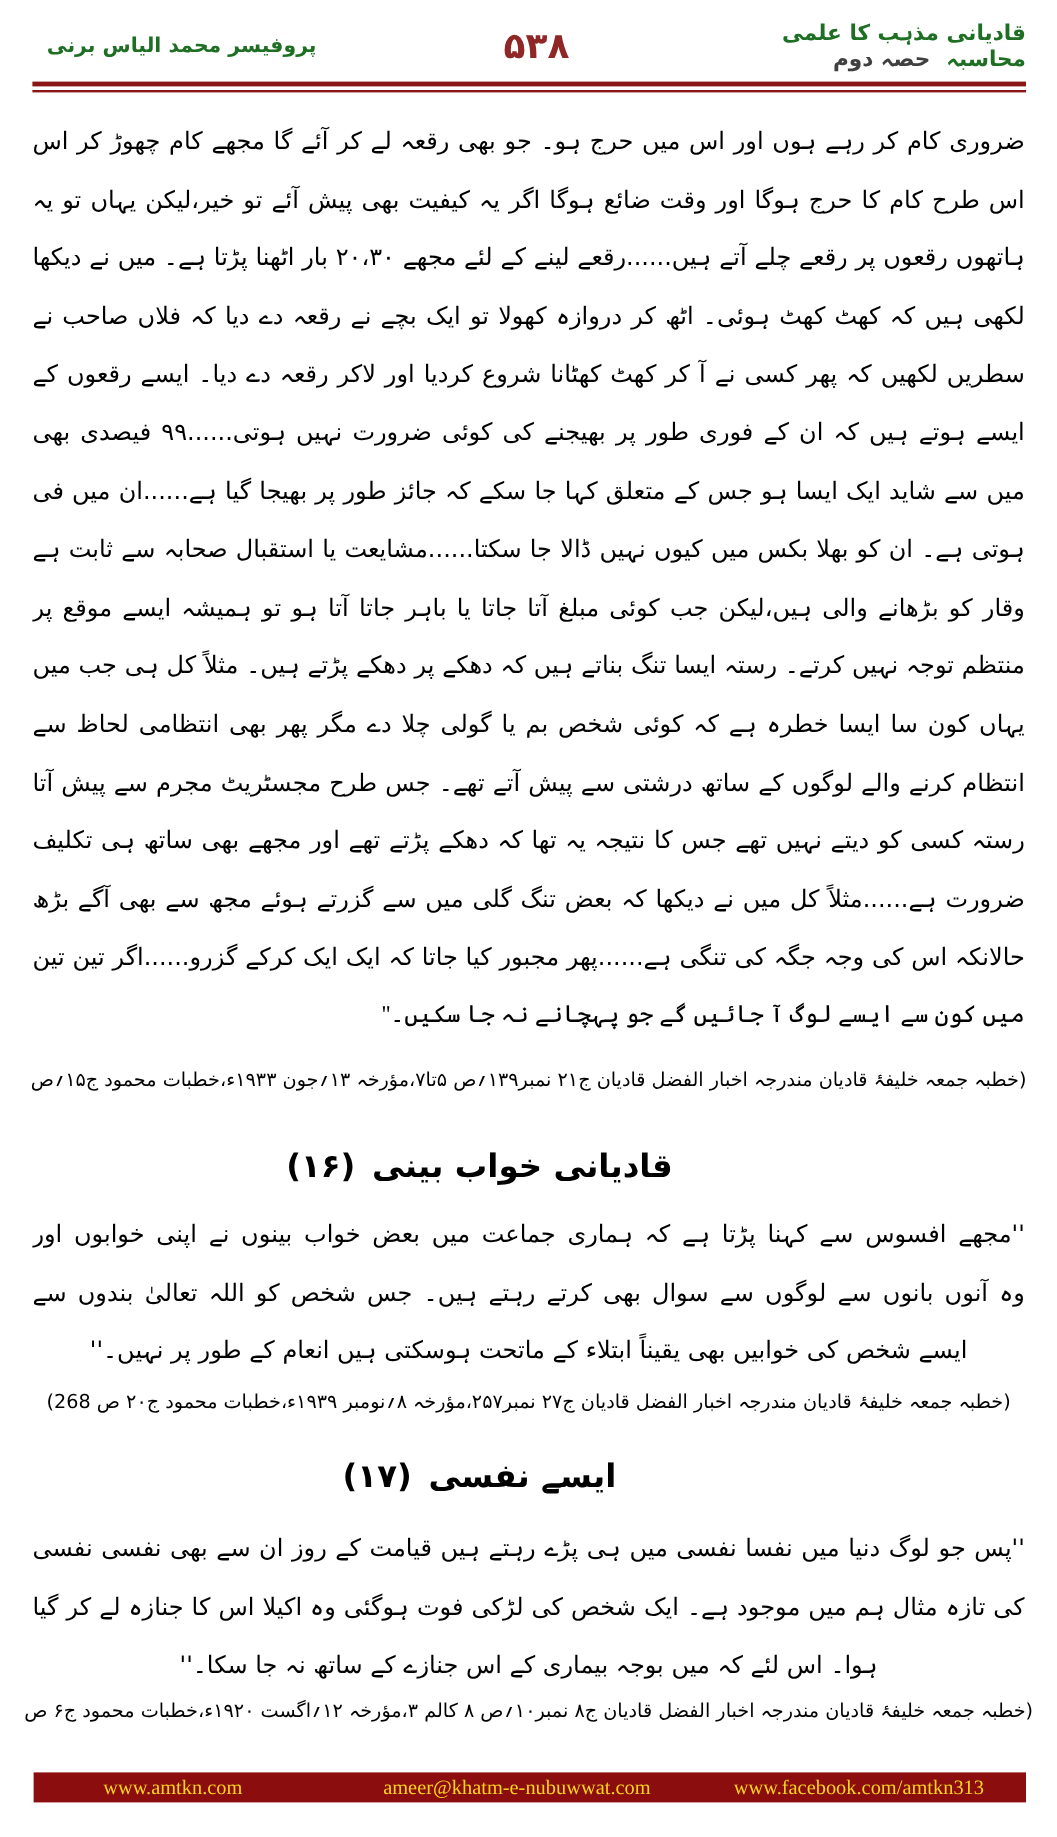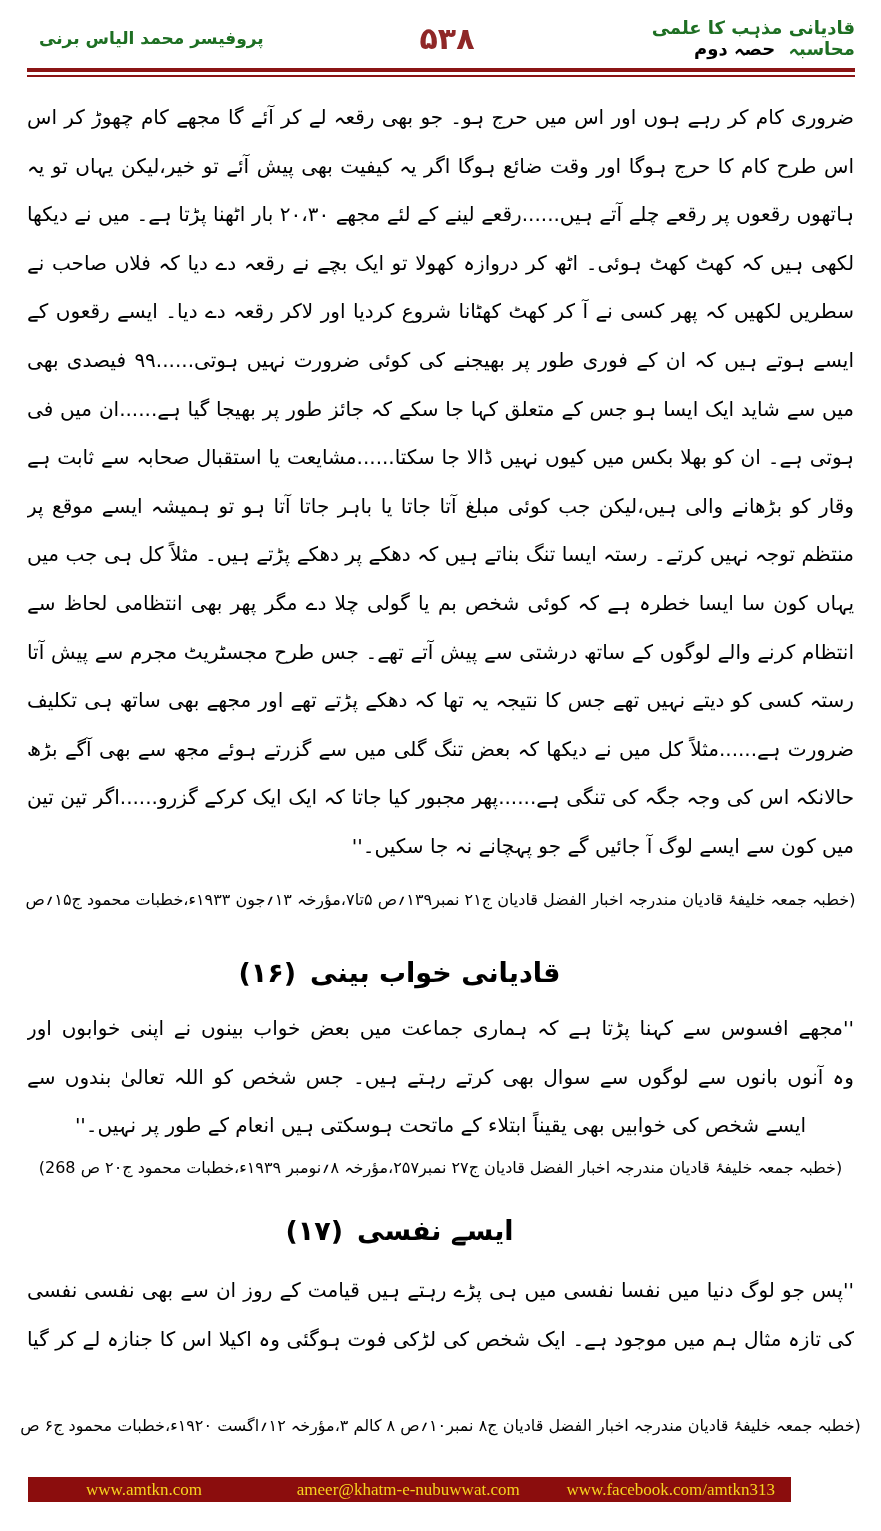--- a/index.html
+++ b/index.html
@@ -5,51 +5,51 @@
   html,body{margin:0;padding:0;background:#ffffff;}
   body{width:881px;height:1531px;position:relative;font-family:"DejaVu Sans",sans-serif;overflow:hidden;}
 
   .urdu{direction:rtl;unicode-bidi:isolate;}
 
   
   .header{position:absolute;top:12px;left:27px;width:828px;height:52px;display:flex;align-items:center;}
   .author{width:250px;text-align:left;color:#1e6f23;font-weight:bold;font-size:17px;padding-left:12px;}
   .pagenum{flex:1;text-align:center;color:#8f2727;font-weight:bold;font-size:30px;letter-spacing:2px;}
   .booktitle{width:250px;text-align:right;color:#1e6f23;font-weight:bold;font-size:18px;}
-  .booktitle .part{color:#000000;margin-right:7px;}
+  .booktitle .part{color:#404040;margin-right:7px;}
 
   
   .rule{position:absolute;left:27px;width:828px;background:#8b1515;}
   .rule1{top:68px;height:4px;}
   .rule2{top:75px;height:2px;}
 
   
   .para{position:absolute;left:27px;width:827px;}
   .line{height:48.6px;line-height:48.6px;font-size:20px;color:#000;
         text-align:justify;text-align-last:justify;overflow:hidden;}
-  .line.last-right{text-align:center;text-align-last:right;}
+  .line.last-right{text-align:center;text-align-last:right;font-family:Liberation Serif, serif;}
   .line.last-center{text-align:center;text-align-last:center;}
 
   
   .citation{position:absolute;left:14px;width:853px;height:40px;line-height:40px;
             font-size:16px;color:#000;text-align:center;overflow:hidden;}
 
   
   .section{position:absolute;left:0;width:799px;height:62px;line-height:62px;
            display:flex;justify-content:center;align-items:center;gap:14px;
            font-weight:bold;font-size:27px;color:#000;}
   .sec-num{direction:ltr;unicode-bidi:isolate;}
 
   
-  .footer{position:absolute;top:1477px;left:28px;width:763px;height:25px;background:#8b0d0d;
+  .footer{position:absolute;top:1477px;left:28px;width:827px;height:25px;background:#8b0d0d;
           display:flex;align-items:center;font-family:"Liberation Serif",serif;
           font-size:17px;color:#f7d41f;}
   .f-site{margin-left:58px;}
   .f-email{flex:1;text-align:center;padding-left:48px;}
-  .f-fb{margin-right:16px;font-family:Liberation Serif, serif;}
+  .f-fb{margin-right:35px;font-family:Liberation Serif, serif;}
 </style>
 </head>
 <body>
 
 <div class="header">
   <div class="author urdu">پروفیسر محمد الیاس برنی</div>
   <div class="pagenum">۵۳۸</div>
   <div class="booktitle urdu">
     <span>قادیانی مذہب کا علمی محاسبہ</span>
     <span class="part">حصہ دوم</span>
@@ -94,20 +94,21 @@
 <div class="citation urdu" style="top:1148px">(خطبہ جمعہ خلیفۂ قادیان مندرجہ اخبار الفضل قادیان ج۲۷ نمبر۲۵۷،مؤرخہ ۸؍نومبر ۱۹۳۹ء،خطبات محمود ج۲۰ ص 268)</div>
 
 <div class="section" style="top:1200px">
   <span class="sec-num">(۱۷)</span>
   <span class="urdu">ایسے نفسی</span>
 </div>
 
 <div class="para" style="top:1266px">
   <div class="line urdu">''پس جو لوگ دنیا میں نفسا نفسی میں ہی پڑے رہتے ہیں قیامت کے روز ان سے بھی نفسی نفسی کا معاملہ ہوگا۔ میں دیکھتا ہوں کہ اس</div>
   <div class="line urdu">کی تازہ مثال ہم میں موجود ہے۔ ایک شخص کی لڑکی فوت ہوگئی وہ اکیلا اس کا جنازہ لے کر گیا اور راستہ میں دو ایک آدمی اور مل گئے۔ یہ کیوں</div>
+  <div class="line urdu last-center">ہوا۔ اس لئے کہ میں بوجہ بیماری کے اس جنازے کے ساتھ نہ جا سکا۔''</div>
 </div>
 
 <div class="citation urdu" style="top:1406px">(خطبہ جمعہ خلیفۂ قادیان مندرجہ اخبار الفضل قادیان ج۸ نمبر۱۰؍ص ۸ کالم ۳،مؤرخہ ۱۲؍اگست ۱۹۲۰ء،خطبات محمود ج۶ ص ۳۹۲)</div>
 
 <div class="footer">
   <span class="f-site">www.amtkn.com</span>
   <span class="f-email">ameer@khatm-e-nubuwwat.com</span>
   <span class="f-fb">www.facebook.com/amtkn313</span>
 </div>
 

